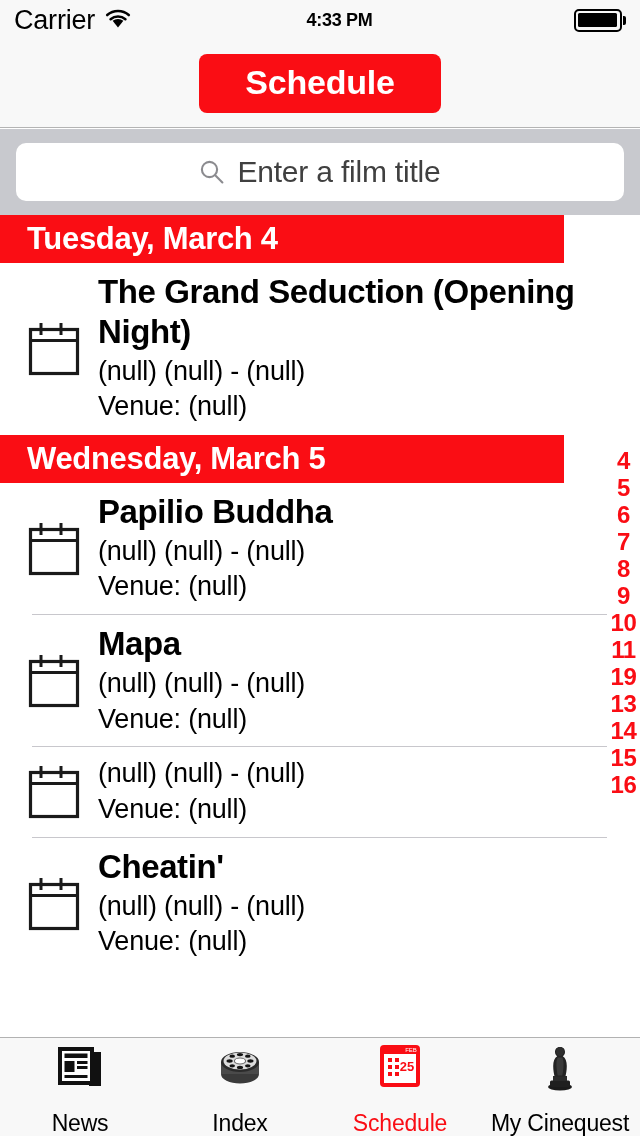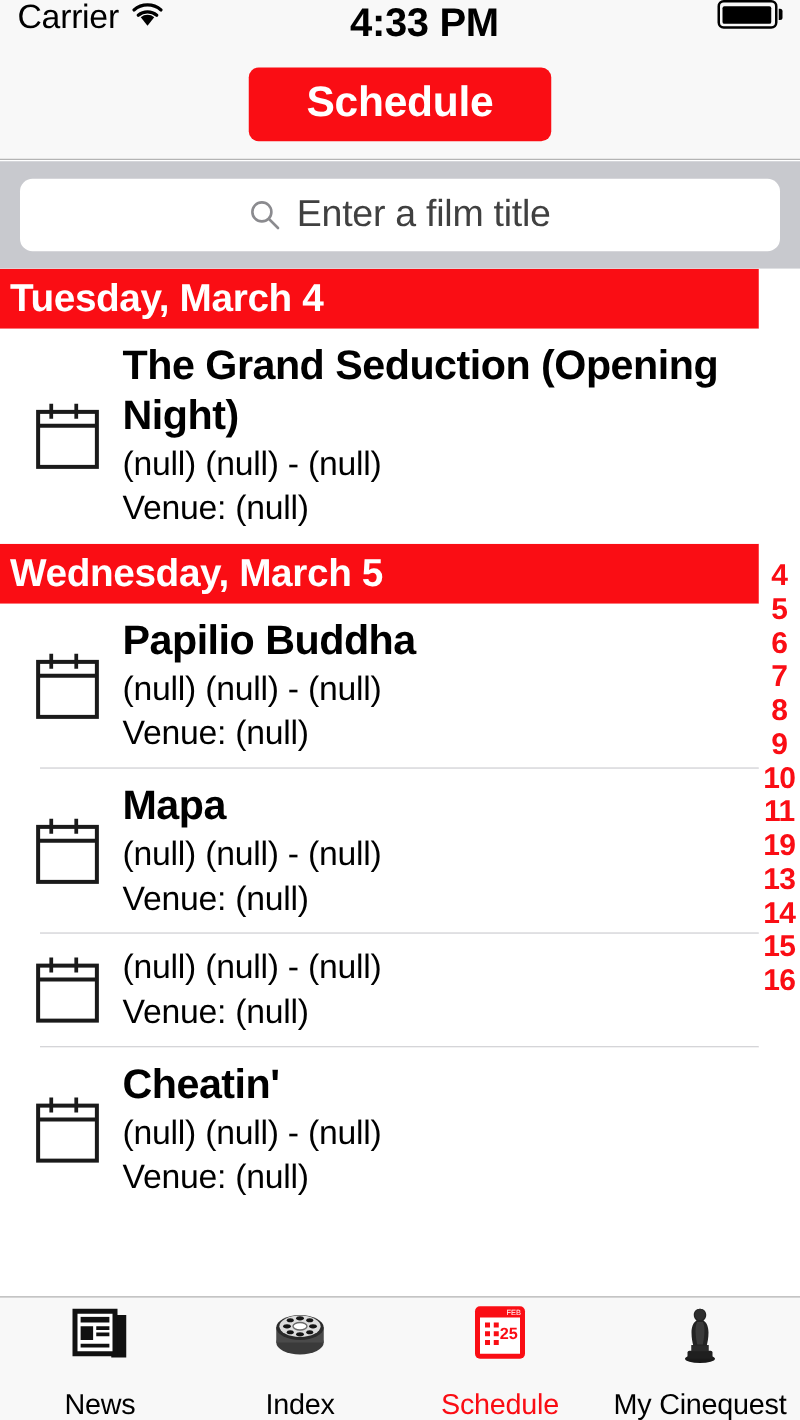--- a/index.html
+++ b/index.html
@@ -23,41 +23,41 @@
   }
 
   
   #status-bar {
     position: absolute;
     top: 0; left: 0;
     width: 640px;
     height: 40px;
     background: #f8f8f8;
     display: flex;
-    align-items: flex-start;
+    align-items: center;
     box-sizing: border-box;
     padding: 0 14px;
   }
   #status-left {
     display: flex;
     align-items: center;
     gap: 9px;
     flex: 0 0 auto;
   }
   .status-text {
     font-size: 27px;
     color: #000;
     letter-spacing: -0.2px;
     line-height: 1;
   }
   #status-center {
     position: absolute;
     left: 0; right: 0;
     text-align: center;
-    font-size: 32px;
+    font-size: 18px;
     font-weight: bold;
     color: #000;
     letter-spacing: -0.3px;
     pointer-events: none;
     margin-left: 39px;
   }
   #status-right {
     margin-left: auto;
     display: flex;
     align-items: center;
@@ -152,29 +152,29 @@
   #list {
     position: absolute;
     top: 215px; left: 0;
     width: 640px;
     height: 822px;
     overflow: hidden;
     background: #ffffff;
   }
   .section-header {
     height: 48px;
-    width: 607px;
+    width: 564px;
     background: #fa0d14;
     color: #ffffff;
     font-size: 31px;
     font-weight: bold;
     letter-spacing: -0.3px;
     display: flex;
     align-items: center;
-    padding-left: 8px;
+    padding-left: 27px;
     box-sizing: border-box;
   }
   .row {
     position: relative;
     width: 607px;
     display: flex;
     align-items: center;
     box-sizing: border-box;
     padding: 9px 0 10px 12px;
     background: #ffffff;

